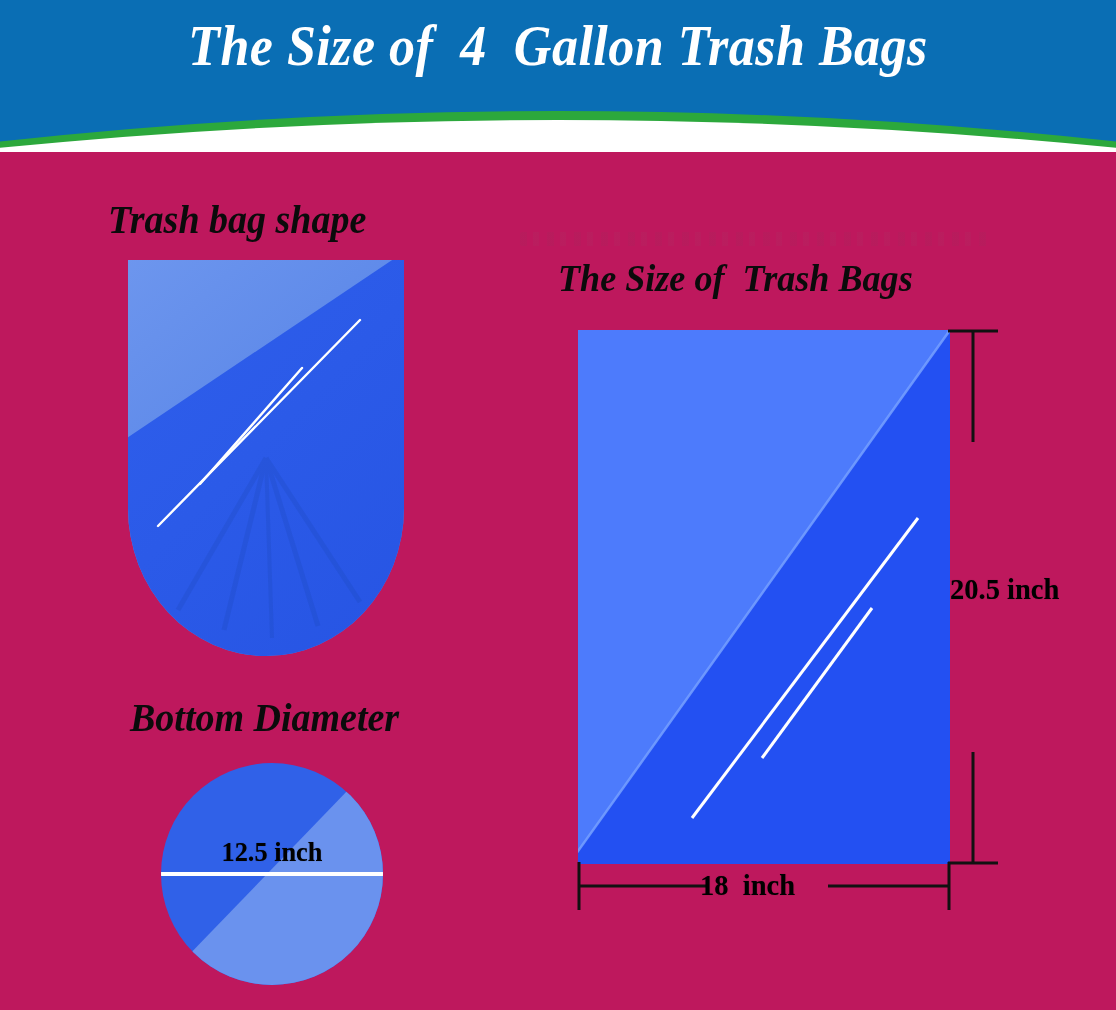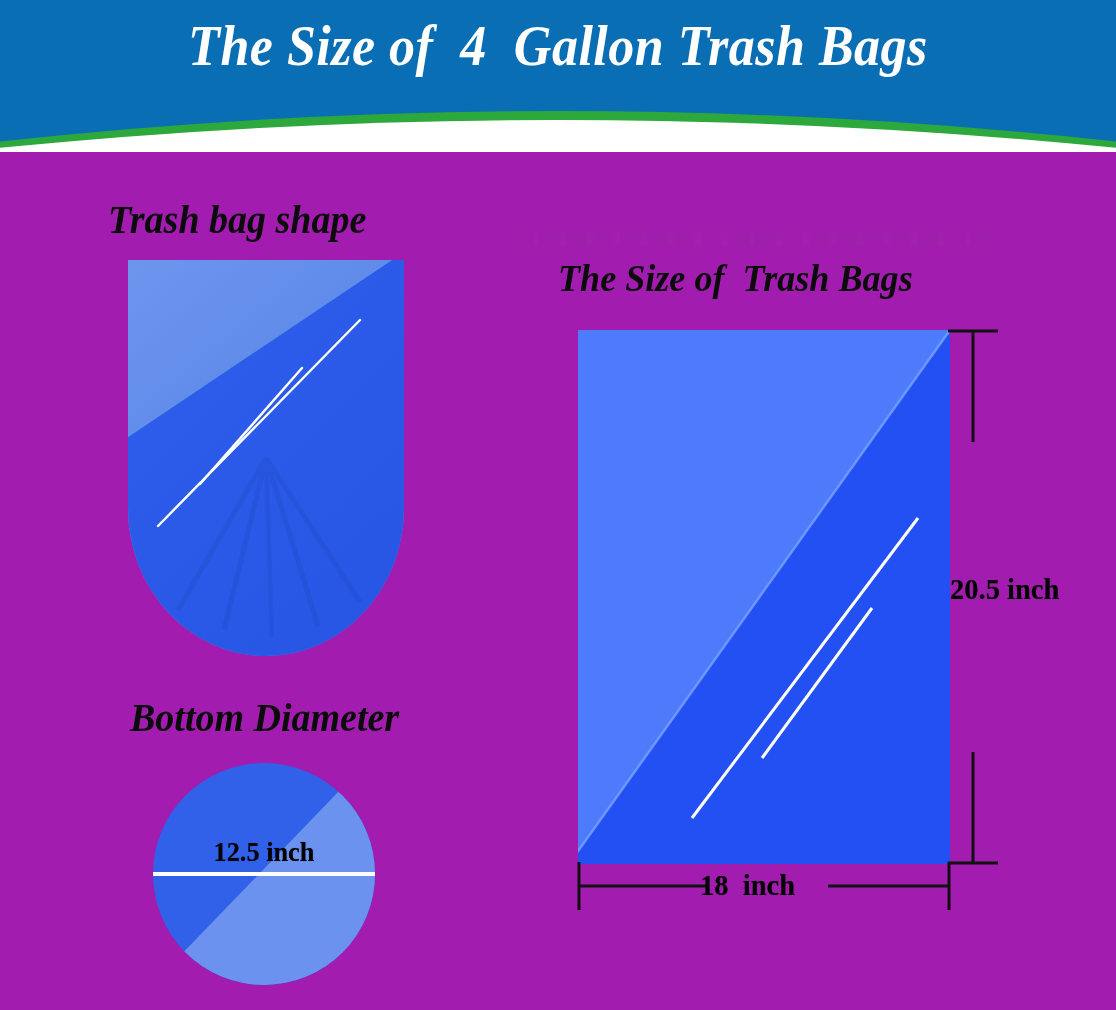--- a/index.html
+++ b/index.html
@@ -7,21 +7,21 @@
     padding: 0;
     background: #ffffff;
   }
   body {
     font-family: "Liberation Serif", "DejaVu Serif", serif;
   }
   .page {
     position: relative;
     width: 1116px;
     height: 1010px;
-    background: #a21caf;
+    background: #be185d;
     overflow: hidden;
   }
 
   
   .header-band {
     position: absolute;
     left: 0; top: 0;
     width: 1116px;
     height: 152px;
     overflow: hidden;
@@ -62,21 +62,21 @@
   
   .bag {
     position: absolute;
     left: 122px; top: 258px;
     width: 288px; height: 402px;
   }
 
   
   .circle-wrap {
     position: absolute;
-    left: 152px; top: 762px;
+    left: 160px; top: 762px;
     width: 224px; height: 224px;
   }
   .diam-label {
     position: absolute;
     left: 0; top: 74px;
     width: 224px;
     text-align: center;
     color: #000000;
     font-family: "Liberation Serif", "DejaVu Serif", serif;
     font-weight: bold;

